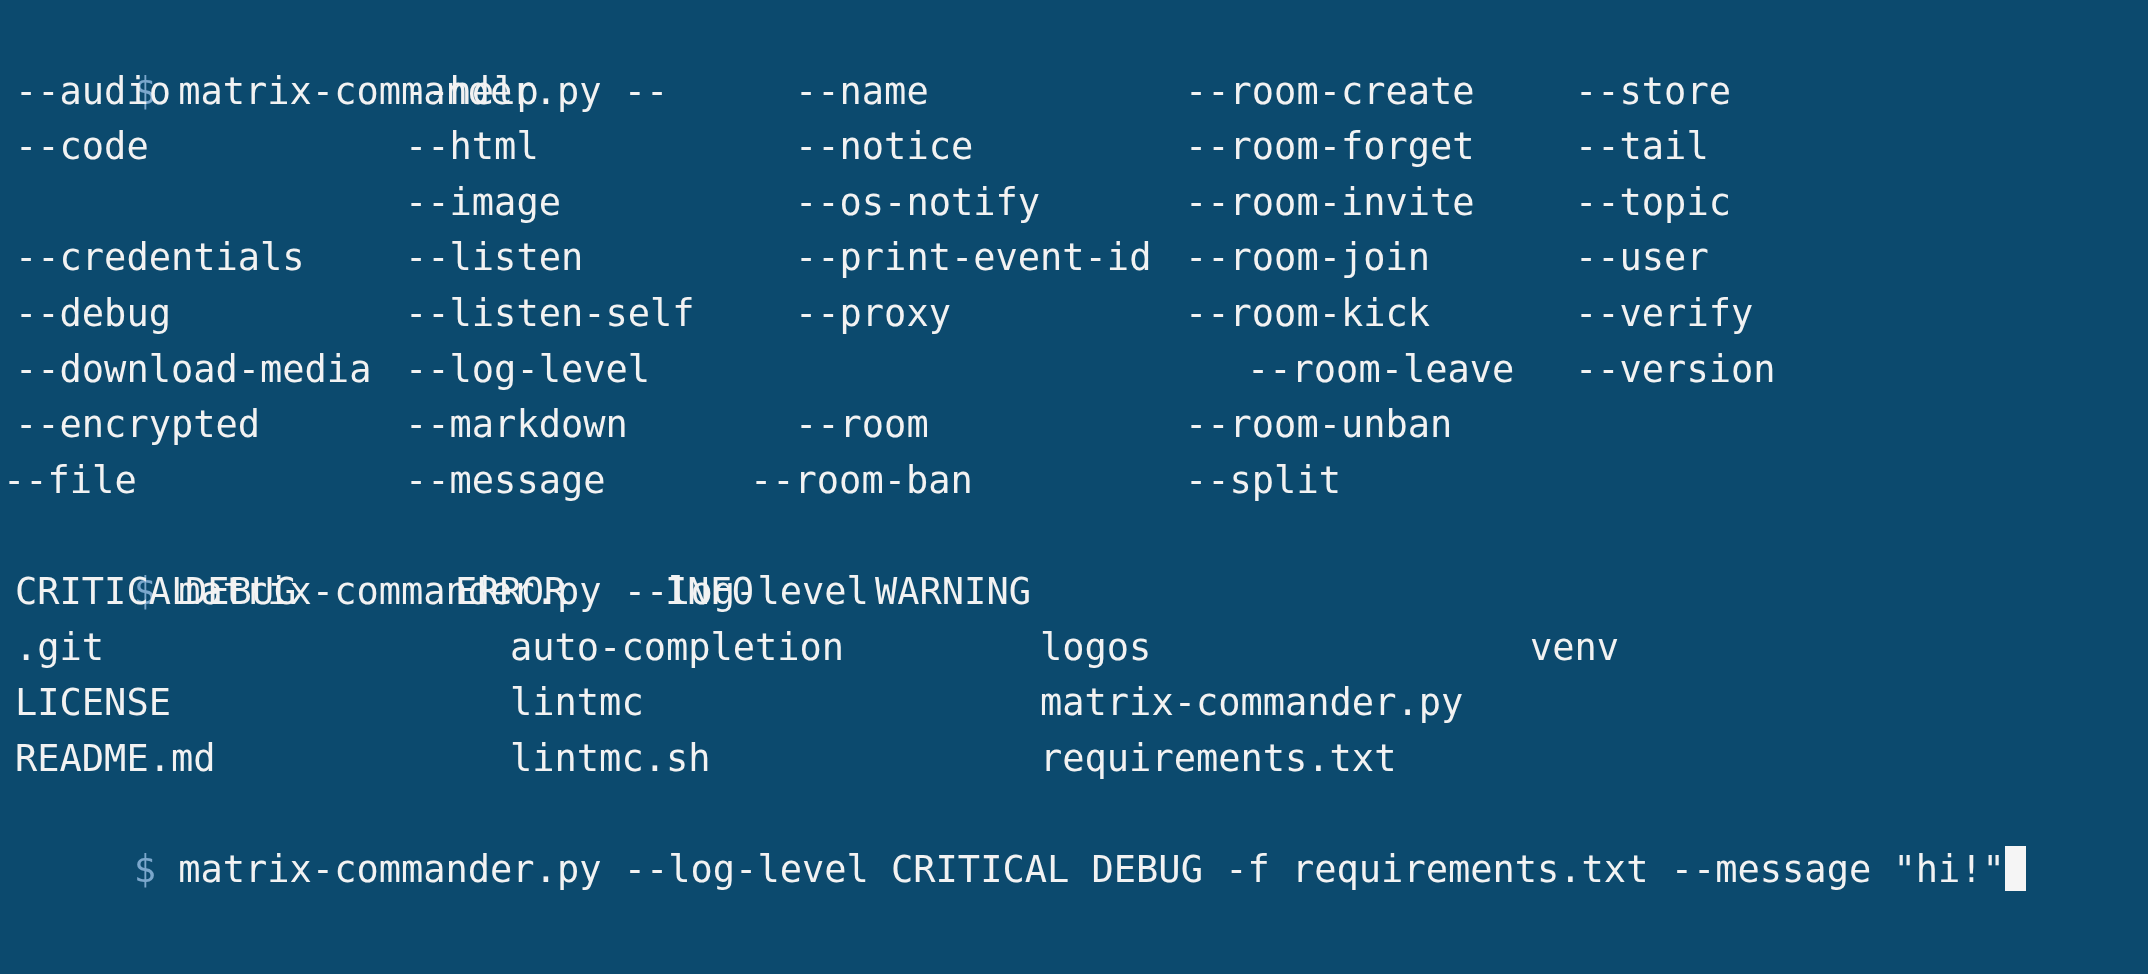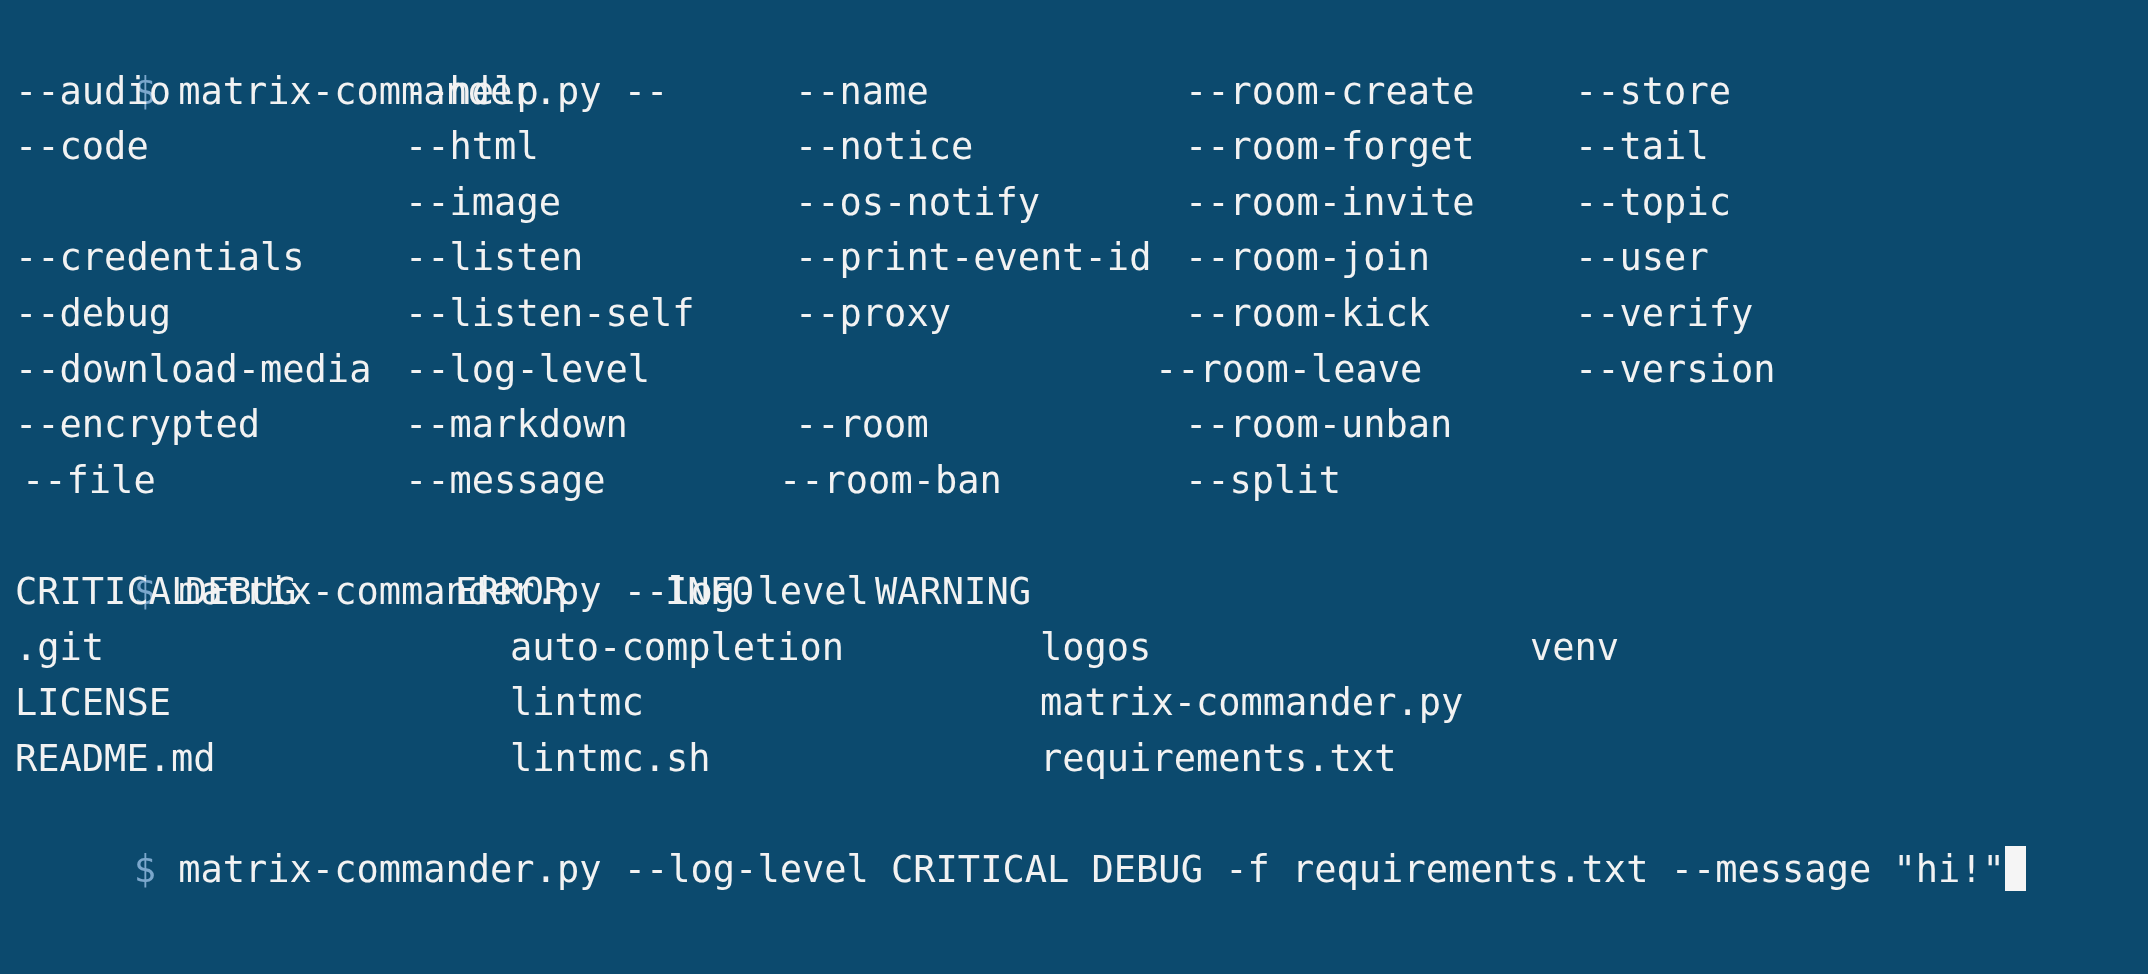--- a/index.html
+++ b/index.html
@@ -104,34 +104,34 @@
     <div class="line optrow">
       <span class="cell" style="left:15px">--debug</span>
       <span class="cell" style="left:405px">--listen-self</span>
       <span class="cell" style="left:795px">--proxy</span>
       <span class="cell" style="left:1185px">--room-kick</span>
       <span class="cell" style="left:1575px">--verify</span>
     </div>
     <div class="line optrow">
       <span class="cell" style="left:15px">--download-media</span>
       <span class="cell" style="left:405px">--log-level</span>
-      <span class="cell" style="left:1155px">--room-leave</span>
+      <span class="cell" style="left:1247px">--room-leave</span>
       <span class="cell" style="left:1575px">--version</span>
     </div>
     <div class="line optrow">
       <span class="cell" style="left:15px">--encrypted</span>
       <span class="cell" style="left:405px">--markdown</span>
       <span class="cell" style="left:795px">--room</span>
       <span class="cell" style="left:1185px">--room-unban</span>
       <span class="cell" style="left:1575px"></span>
     </div>
     <div class="line optrow">
-      <span class="cell" style="left:22px">--file</span>
+      <span class="cell" style="left:3px">--file</span>
       <span class="cell" style="left:405px">--message</span>
-      <span class="cell" style="left:779px">--room-ban</span>
+      <span class="cell" style="left:750px">--room-ban</span>
       <span class="cell" style="left:1185px">--split</span>
       <span class="cell" style="left:1575px"></span>
     </div>
 
     <div class="prompt-line">
       <span class="sigil" style="color: rgb(123, 167, 204);">$</span><span class="cmd"> matrix-commander.py --log-level</span>
     </div>
 
     <div class="line lvlrow">
       <span class="cell" style="left:15px">CRITICAL</span>

